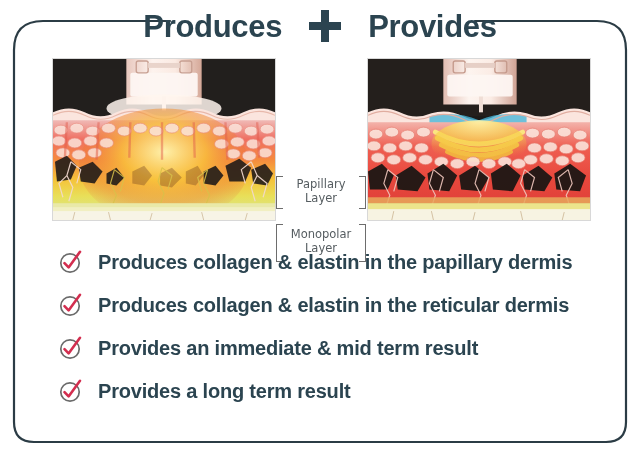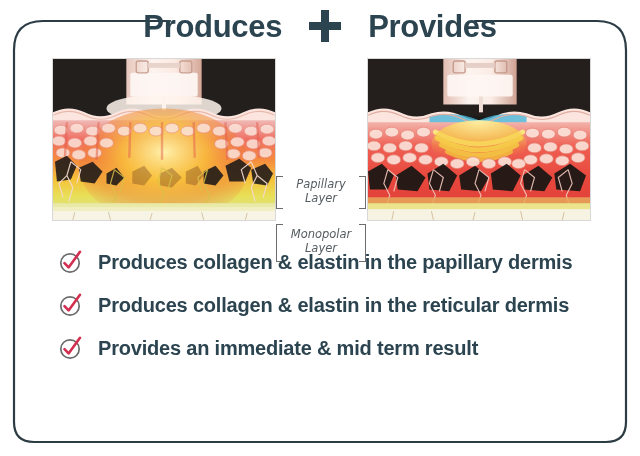--- a/index.html
+++ b/index.html
@@ -95,21 +95,20 @@
     width: 78px;
     height: 163px;
   }
   .layer-block {
     position: absolute;
     left: 0;
     width: 78px;
     display: flex;
     align-items: center;
     justify-content: center;
-    font-style: italic;
   }
   .layer-block.papillary { top: 56px;  height: 40px; }
   .layer-block.reticular { top: 102px; height: 48px; }
   .layer-text {
     font-size: 11.5px;
     color: #565d61;
     text-align: center;
     line-height: 1.18;
     font-family: "DejaVu Sans", sans-serif;
     white-space: pre-line;
@@ -474,14 +473,23 @@
   <div class="bullet-row">
     <span class="check-icon">
       <svg width="24" height="24" viewBox="0 0 24 24">
         <circle cx="12" cy="13" r="9.2" fill="none" stroke="#6b6b6b" stroke-width="1.7"></circle>
         <path d="M6.5 13.2 L10.6 17.4 L22 1.8" fill="none" stroke="#d32e4f" stroke-width="2.6" stroke-linecap="round" stroke-linejoin="round"></path>
       </svg>
     </span>
     <span class="bullet-text">Provides an immediate &amp; mid term result</span>
   </div>
 
+  <div class="bullet-row">
+    <span class="check-icon">
+      <svg width="24" height="24" viewBox="0 0 24 24">
+        <circle cx="12" cy="13" r="9.2" fill="none" stroke="#6b6b6b" stroke-width="1.7"></circle>
+        <path d="M6.5 13.2 L10.6 17.4 L22 1.8" fill="none" stroke="#d32e4f" stroke-width="2.6" stroke-linecap="round" stroke-linejoin="round"></path>
+      </svg>
+    </span>
+    <span class="bullet-text">Provides a long term result</span>
+  </div>
 
 </div>
 
 </body></html>

